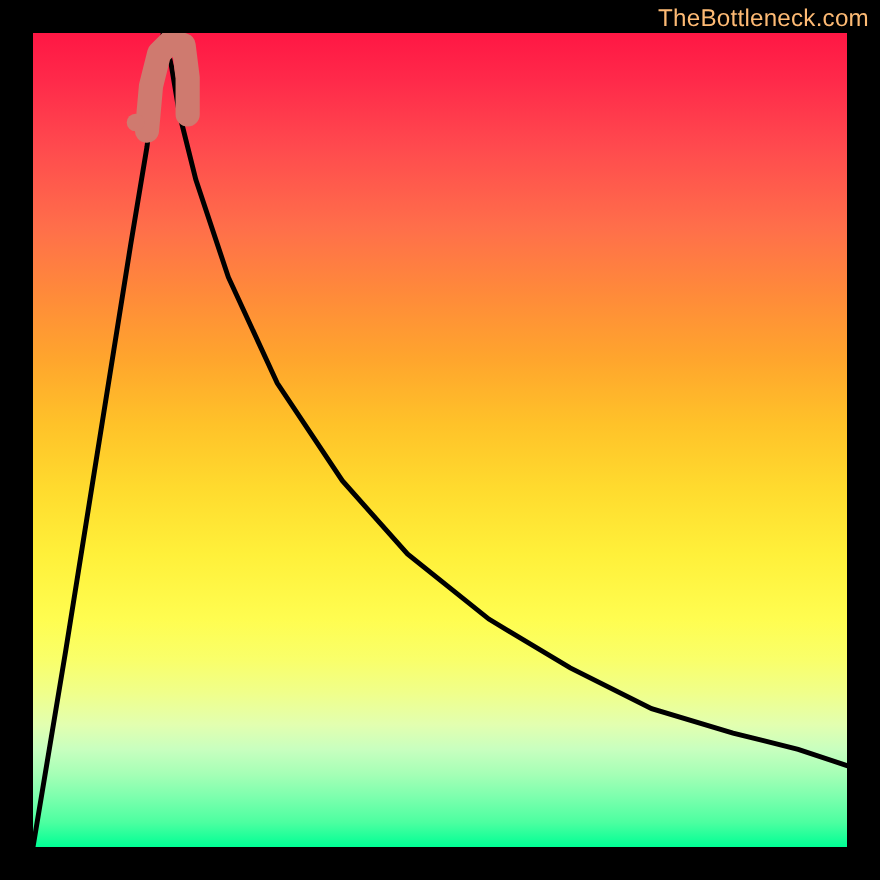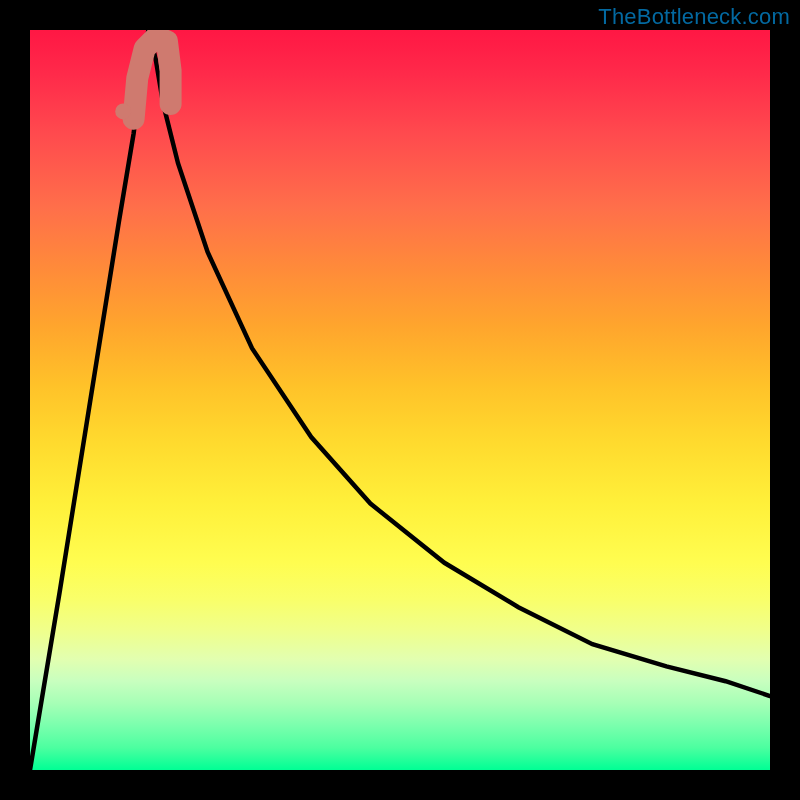--- a/index.html
+++ b/index.html
@@ -57,21 +57,21 @@
   .marker {
     position: absolute;
     inset: 0;
   }
   .watermark {
     position: absolute;
     top: 4px;
     right: 10px;
     font-family: Arial, Helvetica, sans-serif;
     font-size: 22px;
-    color: #0369a1;
+    color: #fdba74;
     letter-spacing: 0.2px;
   }
 </style>
 </head>
 <body>
 
 <div class="frame">
   <div class="plot">
     <div class="gradient"></div>
 

